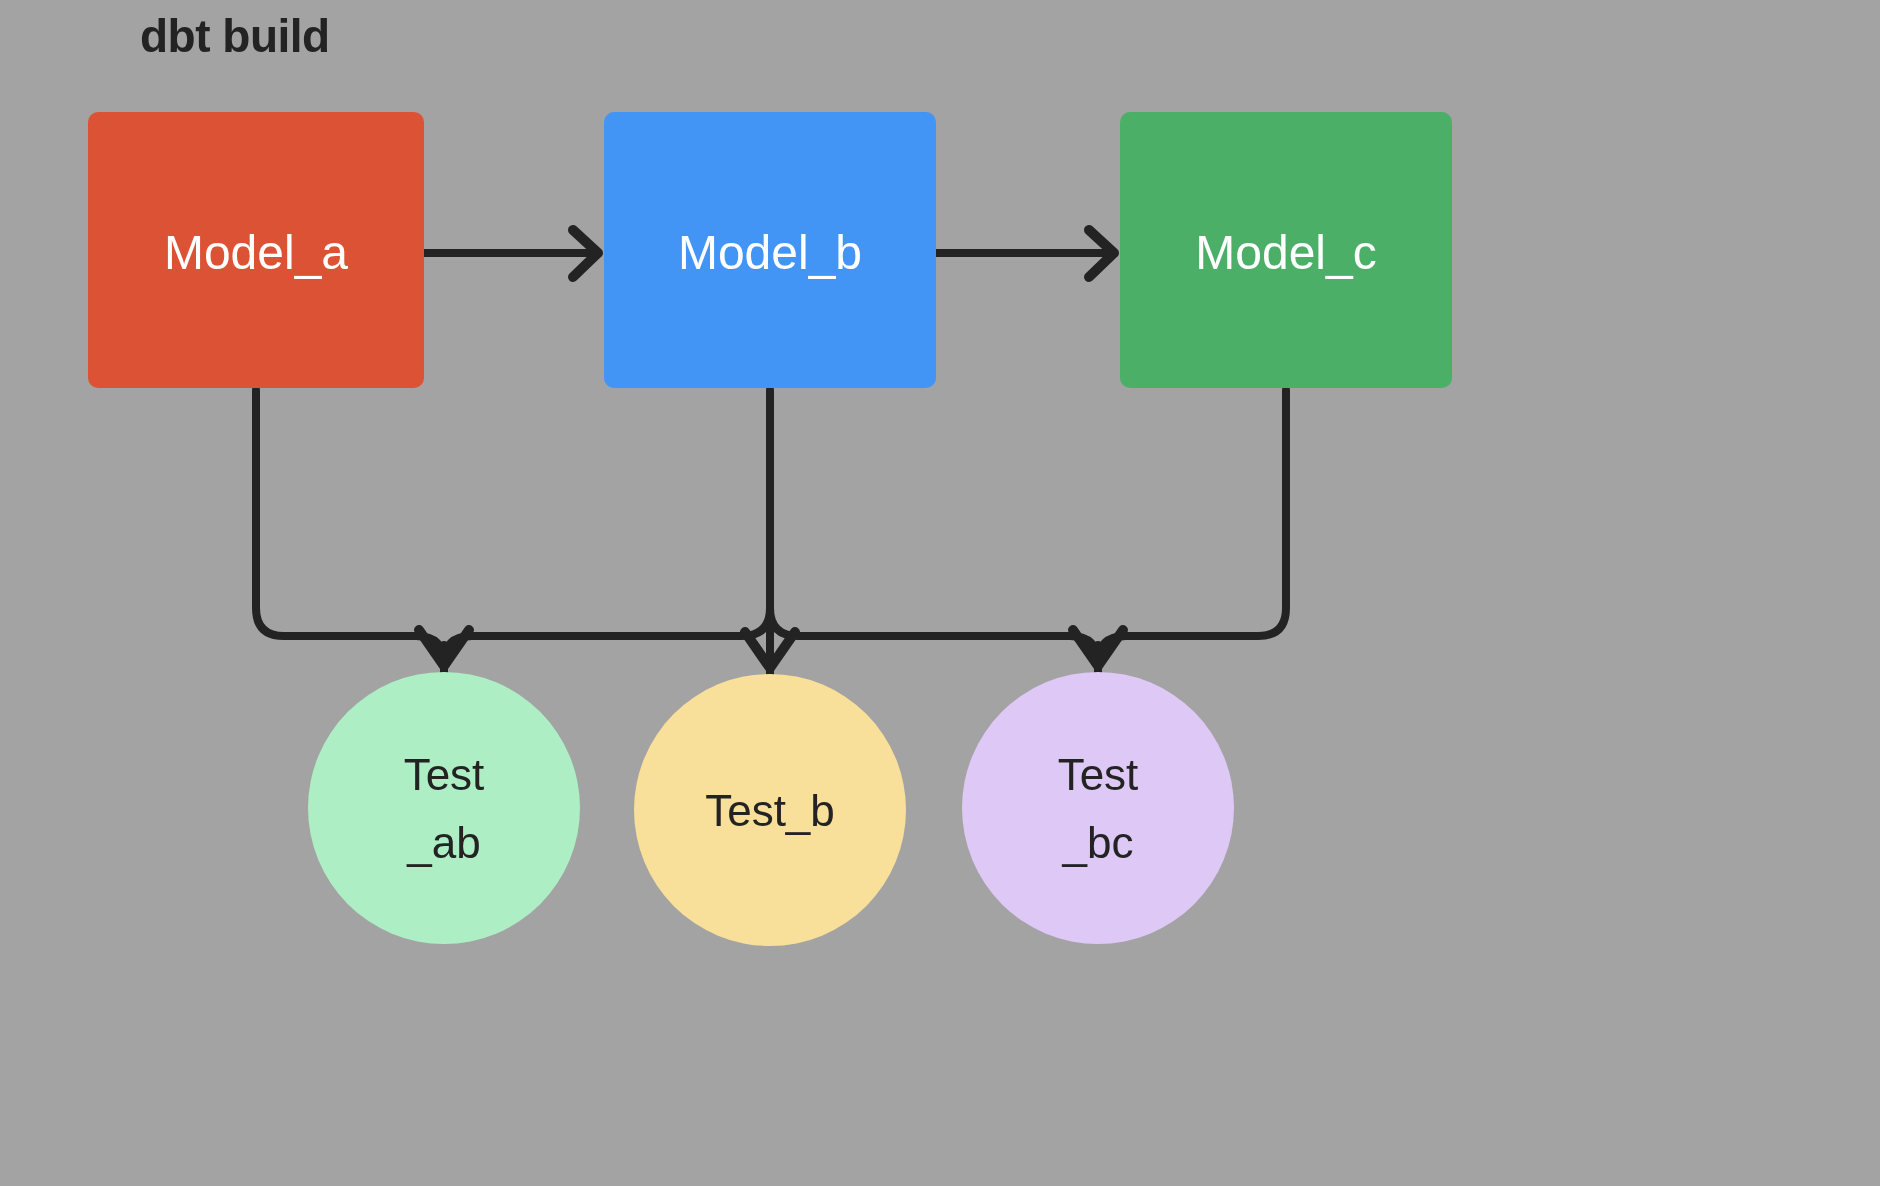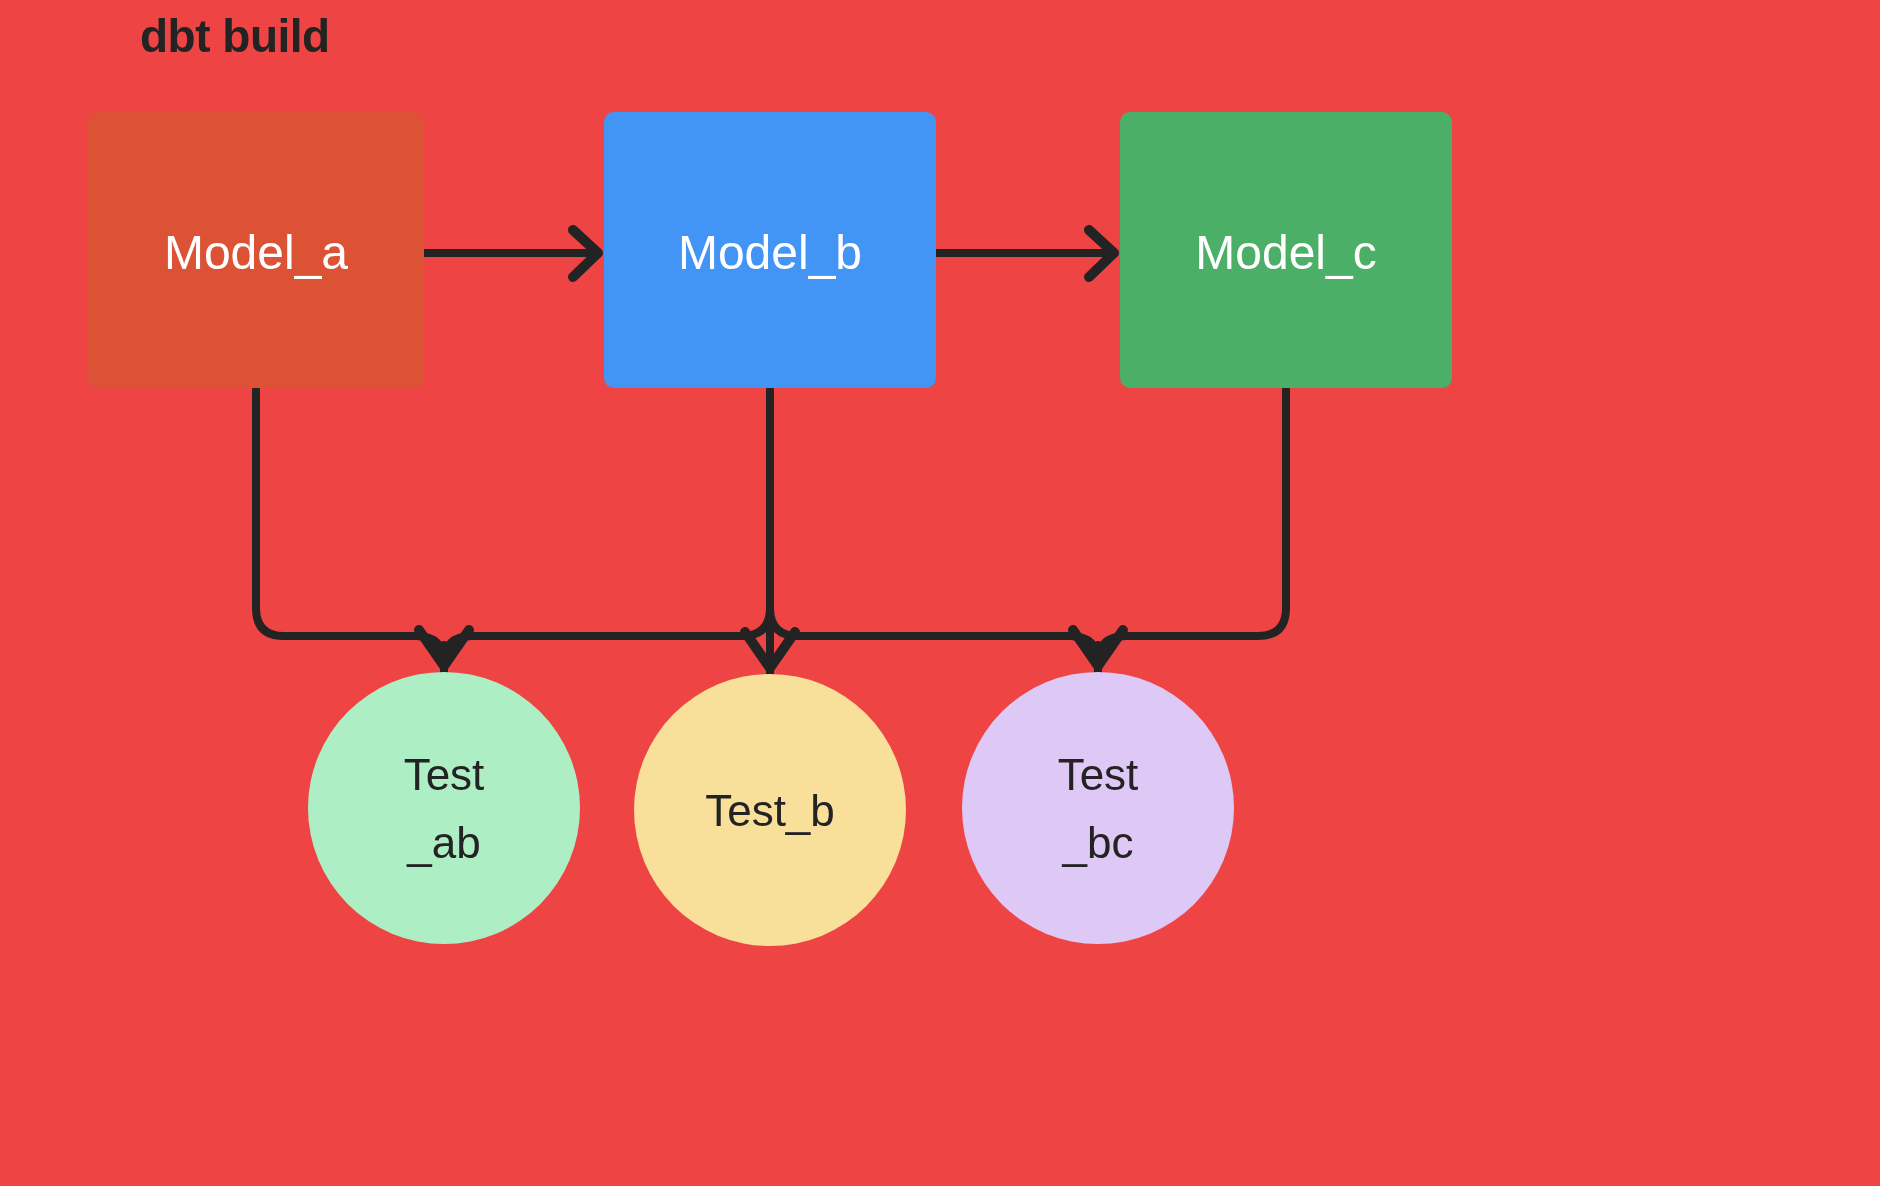--- a/index.html
+++ b/index.html
@@ -10,21 +10,21 @@
   body {
     width: 1880px;
     height: 1186px;
     font-family: "Liberation Sans", sans-serif;
     overflow: hidden;
   }
   #canvas {
     position: relative;
     width: 1880px;
     height: 1186px;
-    background: #ef4444;
+    background: #a3a3a3;
   }
   #diagram-svg {
     position: absolute;
     top: 0;
     left: 0;
     width: 1880px;
     height: 1186px;
   }
   .diagram-title {
     font-size: 46px;

